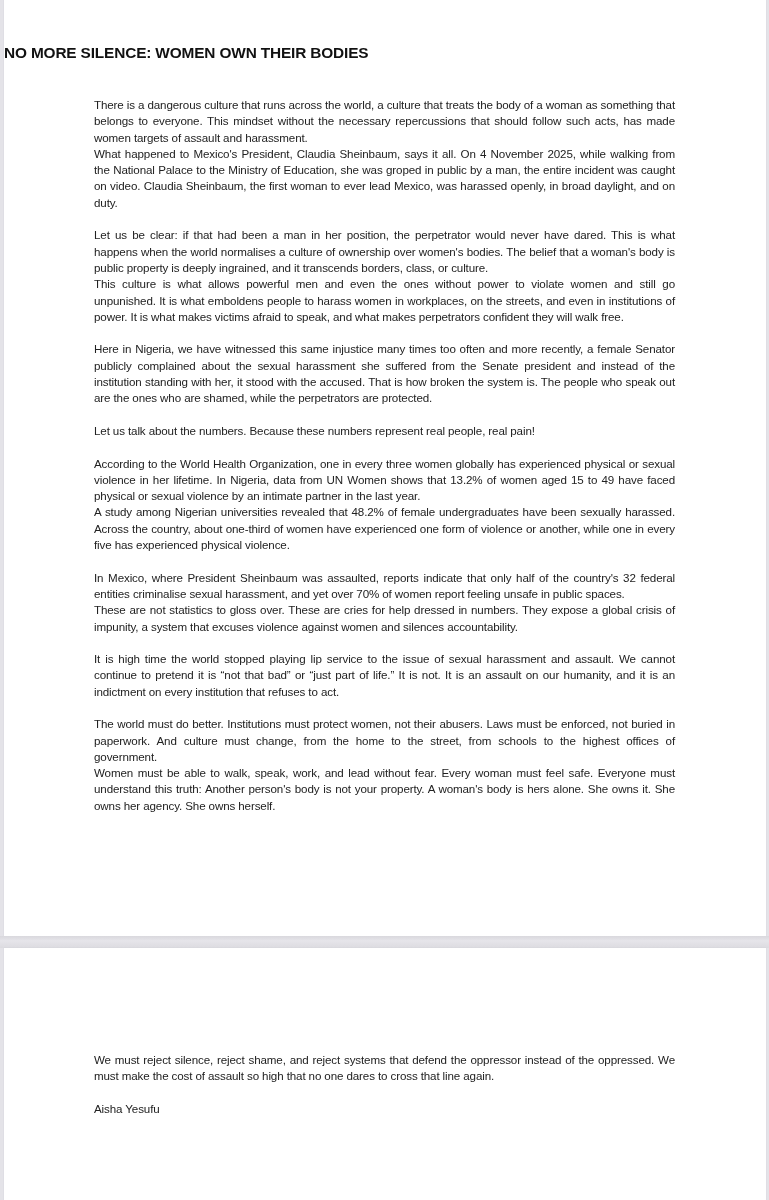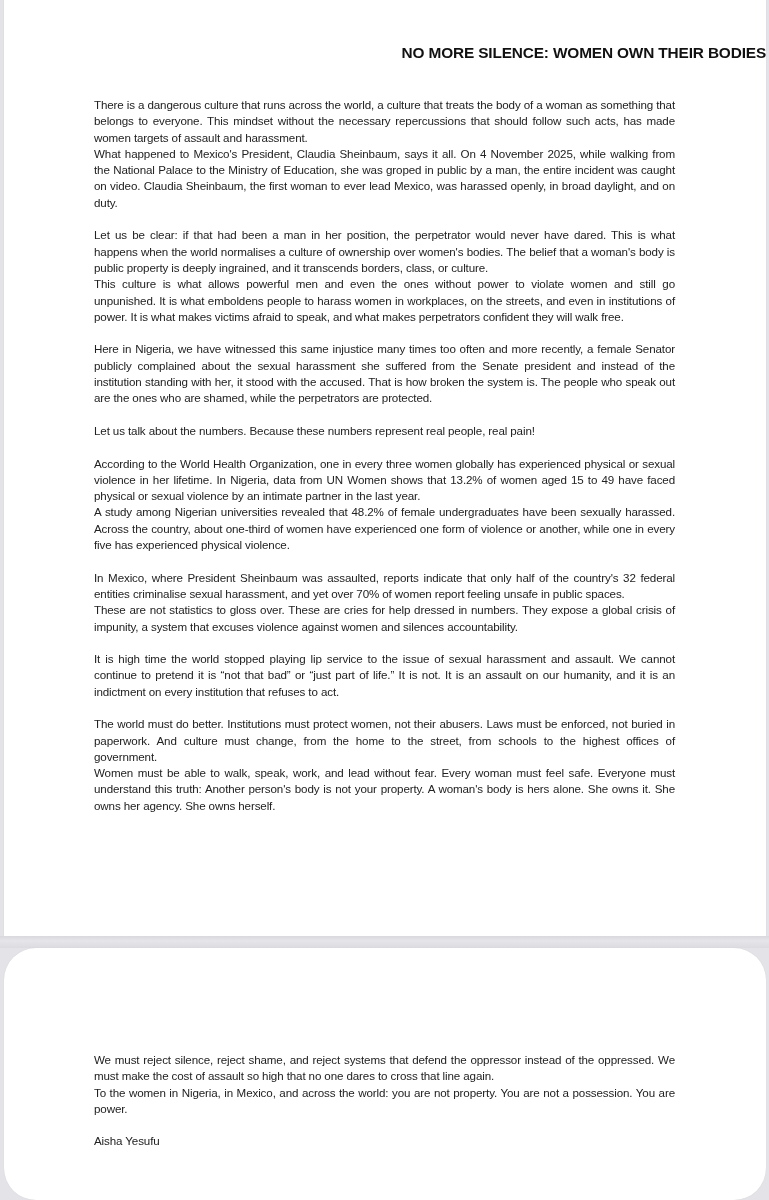--- a/index.html
+++ b/index.html
@@ -16,27 +16,27 @@
       color: #1c1c1c;
     }
     .page {
       position: absolute;
       left: 4px;
       right: 3px;
       background: #ffffff;
       box-shadow: 0 0 1px #c9c8ce;
     }
     #page-1 { top: 0; height: 936px; }
-    #page-2 { top: 948px; height: 252px; border-radius: 32px; }
+    #page-2 { top: 948px; height: 252px; }
     .title {
       position: absolute;
       top: 44px;
       left: 0;
       right: 0;
-      text-align: right;
+      text-align: left;
       font-weight: bold;
       font-size: 15.4px;
       letter-spacing: -0.15px;
       color: #111;
     }
     .body-text {
       position: absolute;
       left: 90px;
       width: 581px;
       font-size: 11.6px;
@@ -101,17 +101,16 @@
     </p>
   </div>
 </div>
 
 <div class="gap"></div>
 
 <div class="page" id="page-2">
   <div class="body-text">
     <p>
       <span class="line">We must reject silence, reject shame, and reject systems that defend the oppressor instead of the oppressed. We must make the cost of assault so high that no one dares to cross that line again.</span>
-      <span class="line">To the women in Nigeria, in Mexico, and across the world: you are not property. You are not a possession. You are power.</span>
     </p>
     <p class="signature">Aisha Yesufu</p>
   </div>
 </div>
 
 </body></html>

